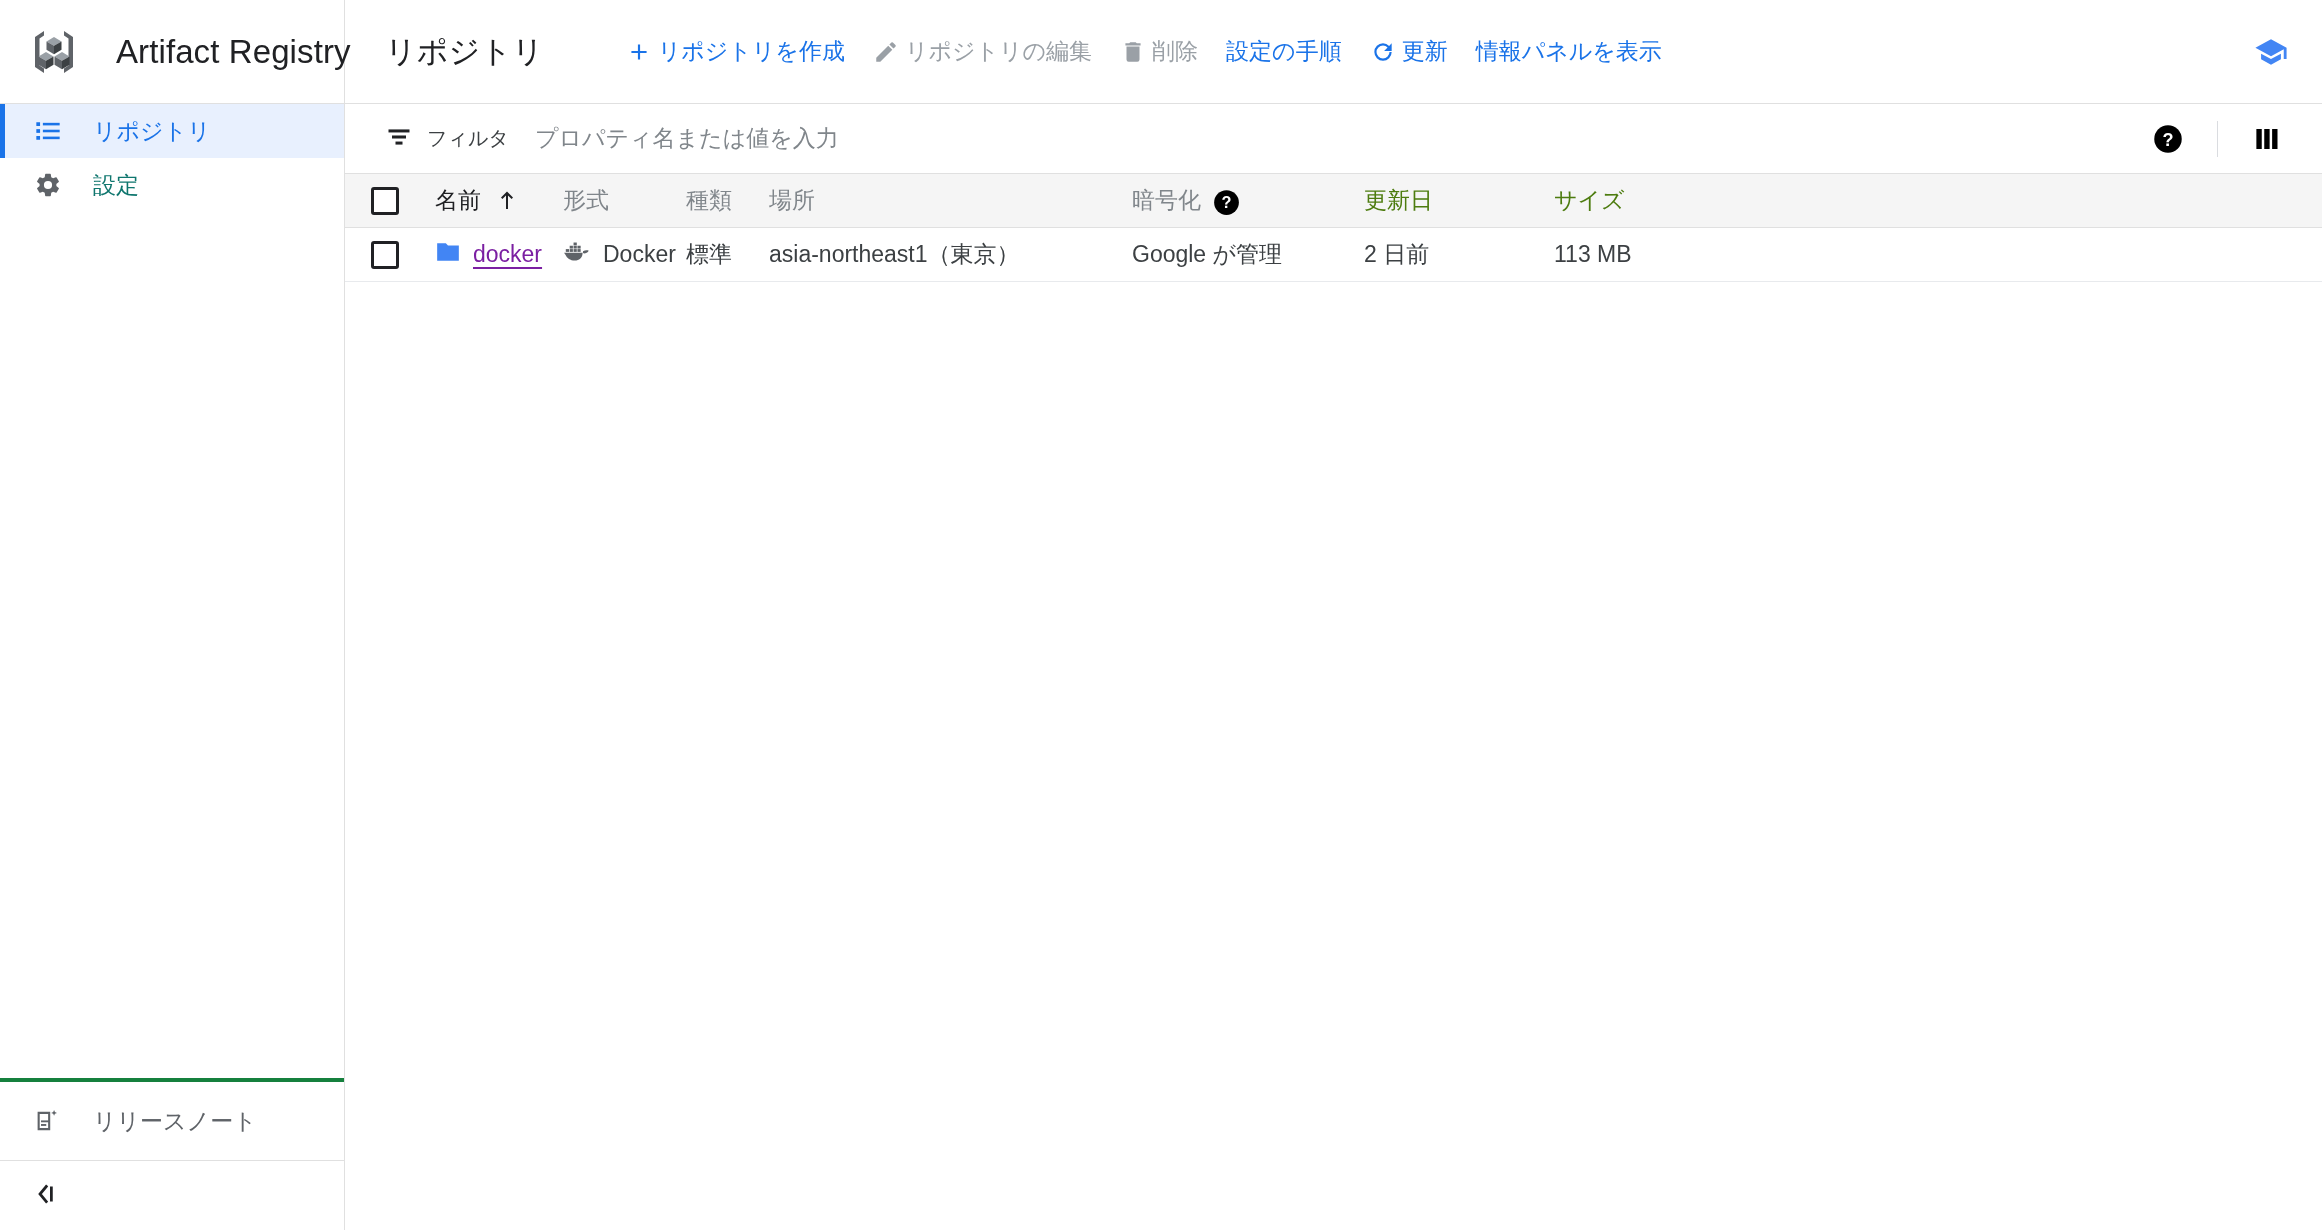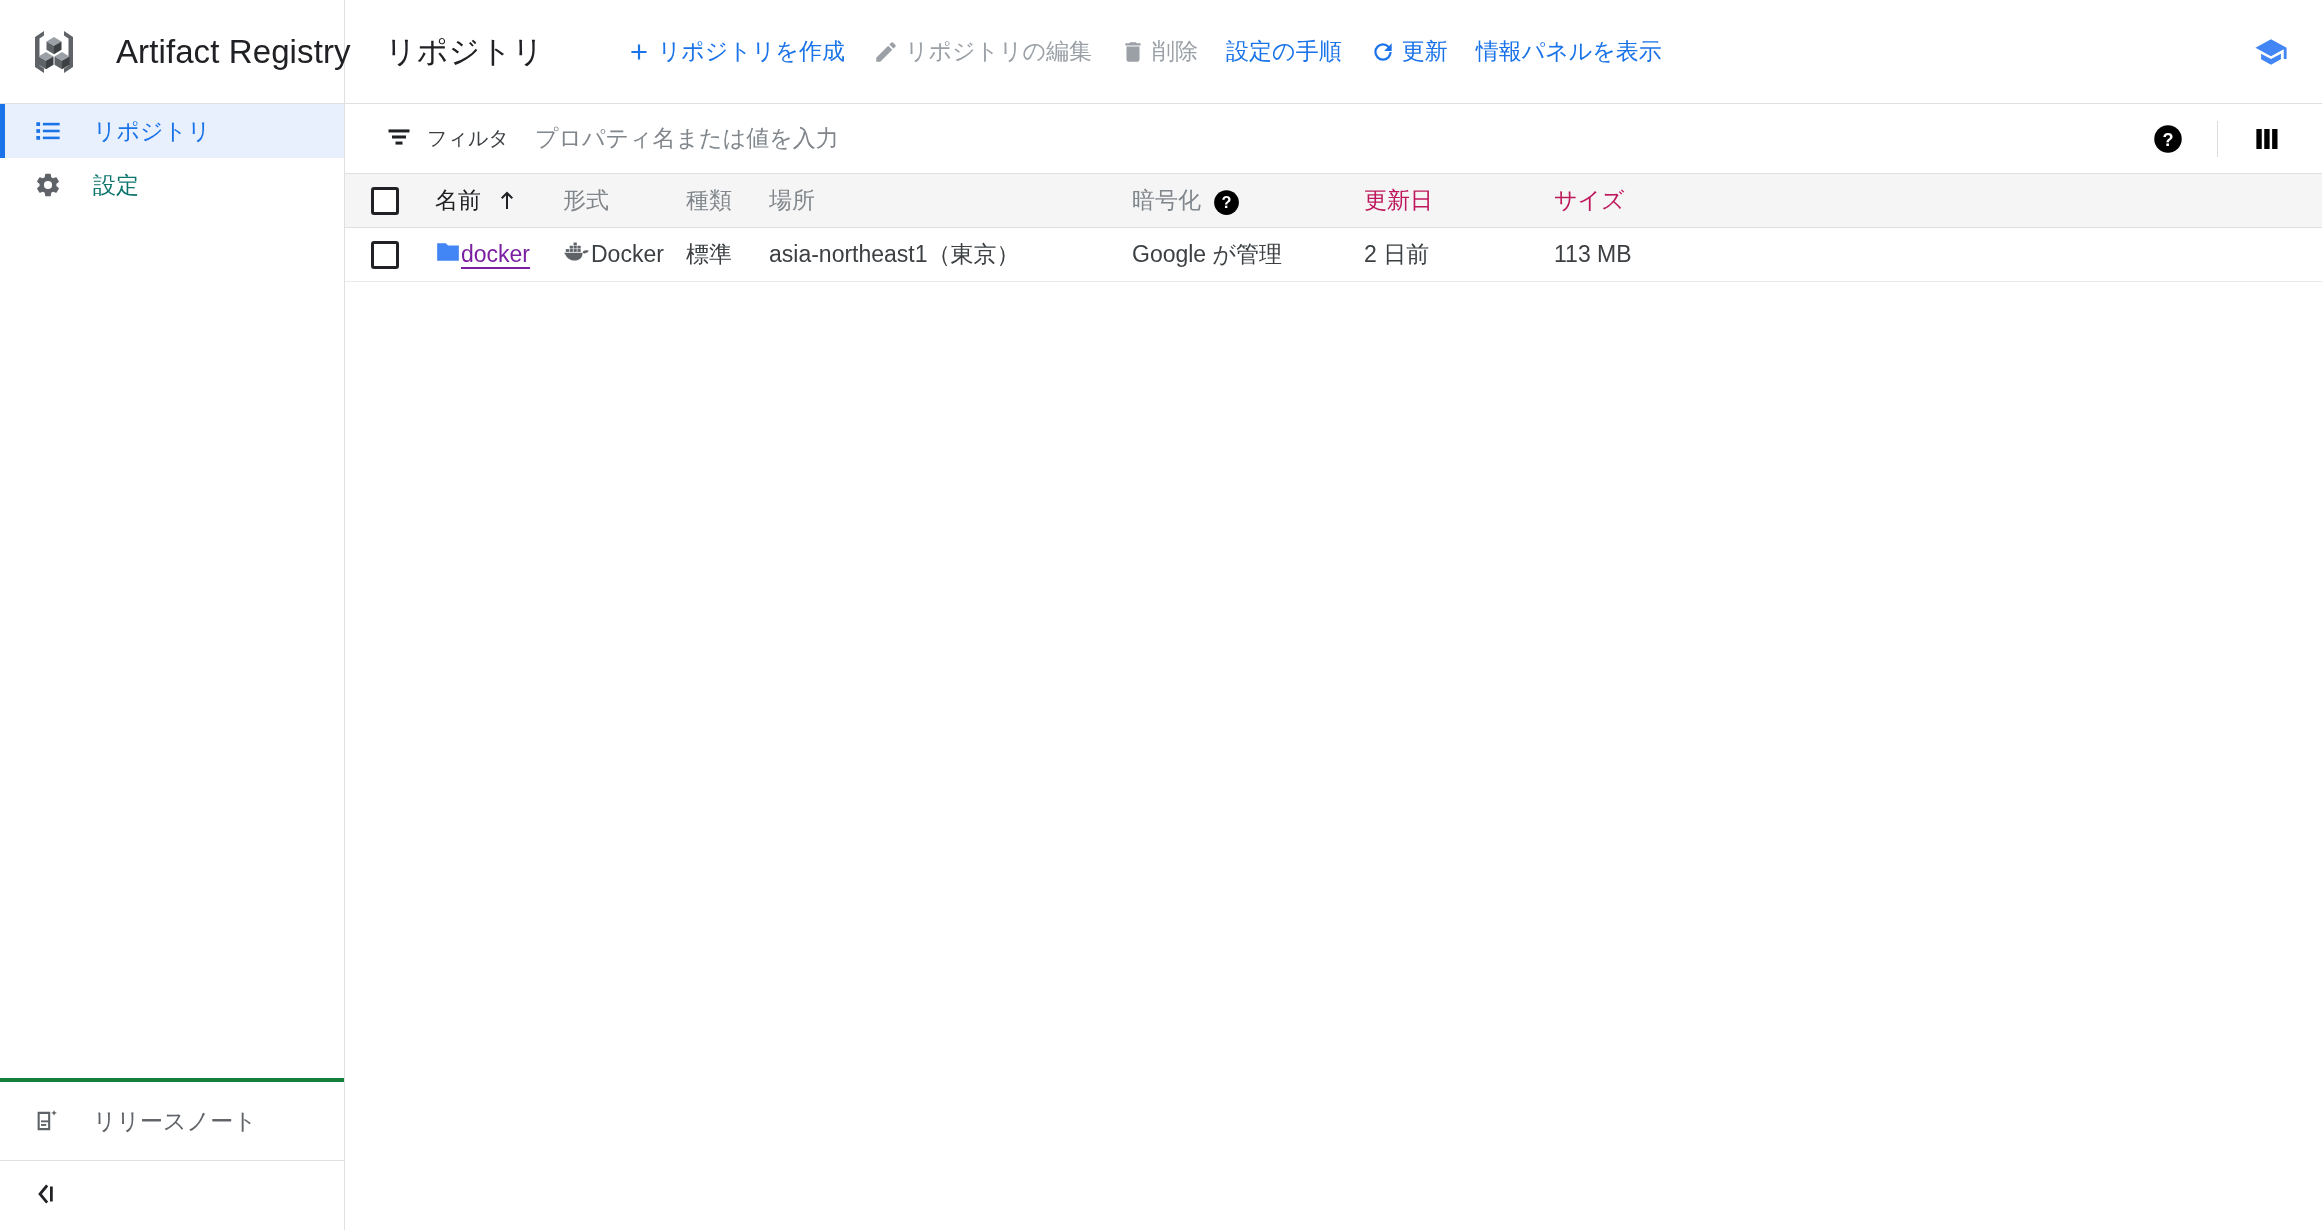--- a/index.html
+++ b/index.html
@@ -75,27 +75,27 @@
   .c-check { width: 90px; flex: 0 0 90px; justify-content: center; }
   .c-name  { width: 128px; flex: 0 0 128px; }
   .c-fmt   { width: 123px; flex: 0 0 123px; }
   .c-kind  { width: 83px;  flex: 0 0 83px; }
   .c-loc   { width: 363px; flex: 0 0 363px; }
   .c-enc   { width: 232px; flex: 0 0 232px; align-items: flex-end; }
   .c-upd   { width: 190px; flex: 0 0 190px; }
   .c-size  { flex: 1; }
   .th-text { color: #80868b; }
   .th-text.sorted { color: #202124; }
-  .th-dark { color: #be185d; }
+  .th-dark { color: #4d7c0f; }
   .sort-arrow { margin-left: 14px; display: inline-flex; }
   .help-inline { margin-left: 12px; display: inline-flex; align-items:center; }
   .td { color: #3c4043; }
   .name-link { color: #7b1fa2; text-decoration: underline; text-decoration-color:#7b1fa2;
                text-underline-offset: 5px; font-size: 23px; }
-  .with-ic { display: flex; align-items: center; }
+  .with-ic { display: flex; align-items: center; gap: 12px; }
   .checkbox { width: 28px; height: 28px; border: 3px solid #202124; border-radius: 3px;
               background: #fff; cursor: pointer; }
   .table-body-fill { flex: 1; background: #fff; }
 </style>
 </head>
 <body>
 
 <div id="app">
 
   <div class="topbar">

